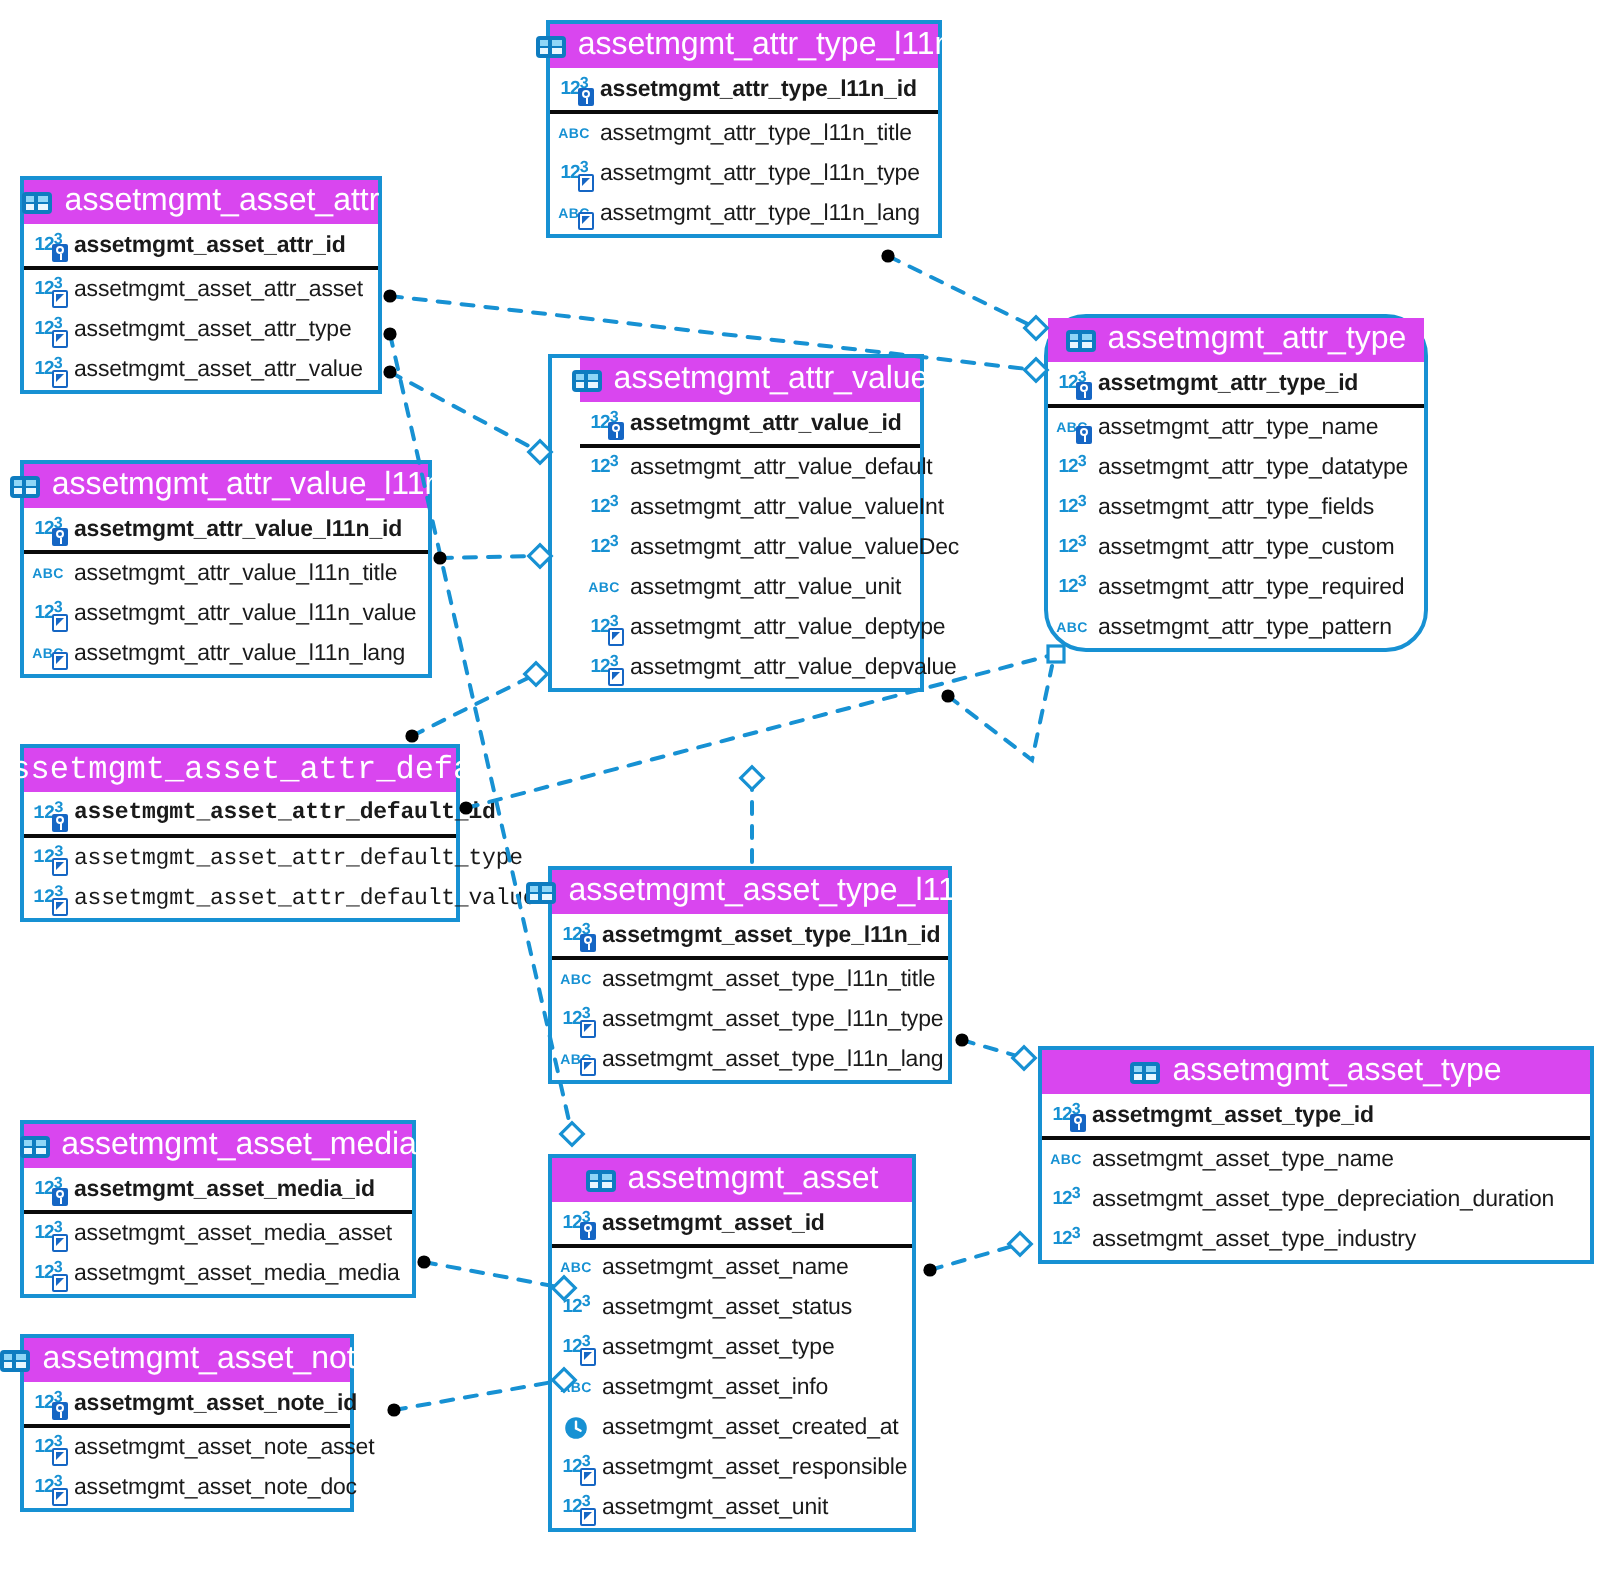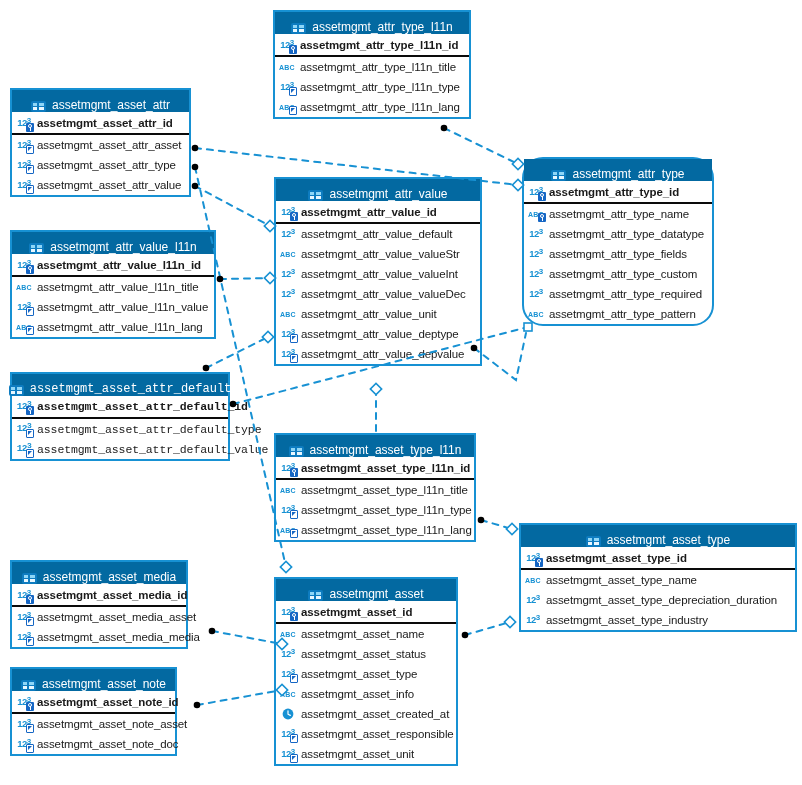--- a/index.html
+++ b/index.html
@@ -1,22 +1,22 @@
 <!DOCTYPE html>
 <html><head>
 <meta charset="utf-8">
 <style>
   html,body{margin:0;padding:0;background:#ffffff;}
   body{width:802px;height:785px;position:relative;overflow:hidden;
        font-family:"Liberation Sans",sans-serif;}
   #canvas{position:absolute;inset:0;}
   #wires{position:absolute;left:0;top:0;z-index:3;pointer-events:none;}
   .table{position:absolute;z-index:2;background:#fff;border:2px solid #1791d3;box-sizing:border-box;}
-  .thead{background:#0369a1;color:#fff;height:22px;display:flex;align-items:flex-end;
-         justify-content:center;gap:6px;font-size:12px;white-space:nowrap;}
+  .thead{background:#d946ef;color:#fff;height:22px;display:flex;align-items:center;
+         justify-content:center;gap:6px;font-size:16px;white-space:nowrap;}
   .ticon{width:15px;height:11px;background:#0e7cc0;border-radius:2px;position:relative;flex:0 0 15px;}
   .ticon i{position:absolute;background:#8fd6f7;}
   .ticon .c1{left:2px;top:2px;width:4px;height:3px;}
   .ticon .c2{left:8px;top:2px;width:5px;height:3px;}
   .ticon .c3{left:2px;top:6px;width:4px;height:3px;background:#e8f7ff;}
   .ticon .c4{left:8px;top:6px;width:5px;height:3px;background:#e8f7ff;}
   .trow{height:20px;display:flex;align-items:center;padding:0 4px 0 3px;gap:4px;}
   .trow.pk{height:21px;border-bottom:2px solid #0a0a0a;font-weight:bold;}
   .fname{font-size:11.5px;color:#1a1a1a;white-space:nowrap;letter-spacing:-0.1px;}
   .dt{width:18px;flex:0 0 18px;text-align:center;color:#1791d3;position:relative;line-height:1;}
@@ -211,21 +211,21 @@
         </div>
         <div class="trow">
           <span class="dt dtnum">12<i class="sup">3</i></span>
           <span class="fname">assetmgmt_attr_type_required</span>
         </div>
         <div class="trow">
           <span class="dt dtstr">ABC</span>
           <span class="fname">assetmgmt_attr_type_pattern</span>
         </div>
       </div>
-      <div class="table" style="left: 274px; top: 177px; width: 208px;">
+      <div class="table" style="left: 274px; top: 177px; width: 188px; padding-left: 14px;">
         <div class="thead">
           <span class="ticon">
             <i class="c1"></i>
             <i class="c2"></i>
             <i class="c3"></i>
             <i class="c4"></i>
           </span>
           <span>assetmgmt_attr_value</span>
         </div>
         <div class="trow pk">
@@ -233,24 +233,20 @@
               <i class="kr"></i>
               <i class="ks"></i>
             </span></span>
           <span class="fname">assetmgmt_attr_value_id</span>
         </div>
         <div class="trow">
           <span class="dt dtnum">12<i class="sup">3</i></span>
           <span class="fname">assetmgmt_attr_value_default</span>
         </div>
         <div class="trow">
-          <span class="dt dtstr">ABC</span>
-          <span class="fname">assetmgmt_attr_value_valueStr</span>
-        </div>
-        <div class="trow">
           <span class="dt dtnum">12<i class="sup">3</i></span>
           <span class="fname">assetmgmt_attr_value_valueInt</span>
         </div>
         <div class="trow">
           <span class="dt dtnum">12<i class="sup">3</i></span>
           <span class="fname">assetmgmt_attr_value_valueDec</span>
         </div>
         <div class="trow">
           <span class="dt dtstr">ABC</span>
           <span class="fname">assetmgmt_attr_value_unit</span>
@@ -359,21 +355,21 @@
             </span></span>
           <span class="fname">assetmgmt_asset_type_l11n_type</span>
         </div>
         <div class="trow">
           <span class="dt dtstr">ABC<span class="bdg ref">
               <i class="ra"></i>
             </span></span>
           <span class="fname">assetmgmt_asset_type_l11n_lang</span>
         </div>
       </div>
-      <div class="table" style="left: 10px; top: 560px; width: 178px;">
+      <div class="table" style="left: 10px; top: 560px; width: 198px;">
         <div class="thead">
           <span class="ticon">
             <i class="c1"></i>
             <i class="c2"></i>
             <i class="c3"></i>
             <i class="c4"></i>
           </span>
           <span>assetmgmt_asset_media</span>
         </div>
         <div class="trow pk">

